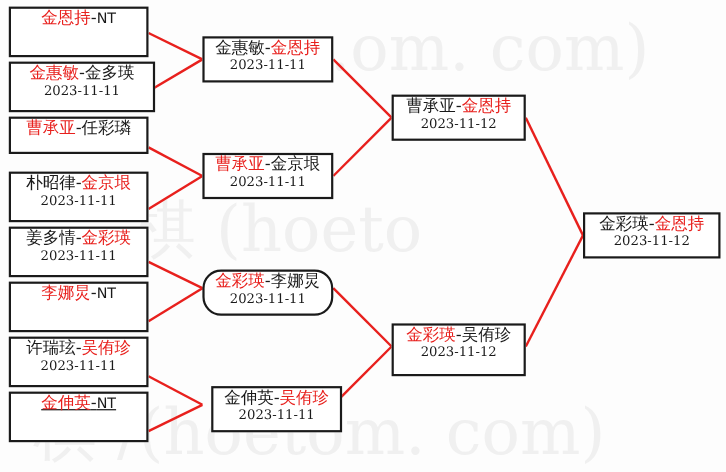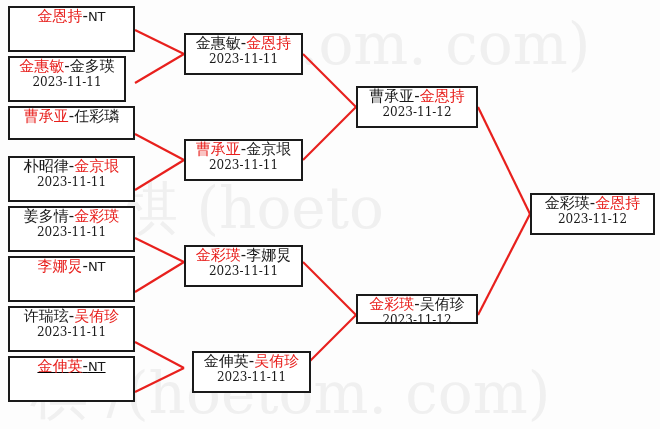--- a/index.html
+++ b/index.html
@@ -82,21 +82,21 @@
       <path d="M303,262 L356,315"></path>
       <path d="M303,368 L356,315"></path>
       <path d="M478,107 L530,214"></path>
       <path d="M478,315 L530,214"></path>
     </g>
   </svg>
 
 <div class="match" style="left: 8px; top: 6px; width: 127px; height: 46px;">
       <div class="players"><span class="w">金恩持</span><span class="sep">-</span><span class="l" style="font-size: 13px;">NT</span></div>
     </div>
-    <div class="match" style="left: 8px; top: 56px; width: 118px; height: 46px;">
+    <div class="match" style="left: 8px; top: 56px; width: 133px; height: 46px;">
       <div class="players"><span class="w">金惠敏</span><span class="sep">-</span><span class="l">金多瑛</span></div>
       <div class="date">2023-11-11</div>
     </div>
     <div class="match" style="left: 8px; top: 106px; width: 127px; height: 34px;">
       <div class="players"><span class="w">曹承亚</span><span class="sep">-</span><span class="l">任彩璘</span></div>
     </div>
     <div class="match" style="left: 8px; top: 156px; width: 127px; height: 46px;">
       <div class="players"><span class="l">朴昭律</span><span class="sep">-</span><span class="w">金京垠</span></div>
       <div class="date">2023-11-11</div>
     </div>
@@ -115,33 +115,33 @@
       <div class="players"><span class="w">金伸英</span><span class="sep">-</span><span class="l" style="font-size: 13px;">NT</span></div>
     </div>
     <div class="match" style="left: 184px; top: 33px; width: 119px; height: 42px;">
       <div class="players"><span class="l">金惠敏</span><span class="sep">-</span><span class="w">金恩持</span></div>
       <div class="date">2023-11-11</div>
     </div>
     <div class="match" style="left: 184px; top: 139px; width: 119px; height: 42px;">
       <div class="players"><span class="w">曹承亚</span><span class="sep">-</span><span class="l">金京垠</span></div>
       <div class="date">2023-11-11</div>
     </div>
-    <div class="match" style="left: 184px; top: 245px; width: 119px; height: 42px;">
+    <div class="match" style="left: 184px; top: 245px; width: 119px; height: 42px; border-radius: 17px;">
       <div class="players"><span class="w">金彩瑛</span><span class="sep">-</span><span class="l">李娜炅</span></div>
       <div class="date">2023-11-11</div>
     </div>
     <div class="match" style="left: 192px; top: 351px; width: 119px; height: 42px;">
       <div class="players"><span class="l">金伸英</span><span class="sep">-</span><span class="w">吴侑珍</span></div>
       <div class="date">2023-11-11</div>
     </div>
     <div class="match" style="left: 356px; top: 86px; width: 122px; height: 42px;">
       <div class="players"><span class="l">曹承亚</span><span class="sep">-</span><span class="w">金恩持</span></div>
       <div class="date">2023-11-12</div>
     </div>
-    <div class="match" style="left: 356px; top: 294px; width: 122px; height: 30px;">
+    <div class="match" style="left: 356px; top: 294px; width: 122px; height: 48px;">
       <div class="players"><span class="w">金彩瑛</span><span class="sep">-</span><span class="l">吴侑珍</span></div>
       <div class="date">2023-11-12</div>
     </div>
     <div class="match" style="left: 530px; top: 193px; width: 125px; height: 42px;">
       <div class="players"><span class="l">金彩瑛</span><span class="sep">-</span><span class="w">金恩持</span></div>
       <div class="date">2023-11-12</div>
     </div>
   </div>
 
 </body></html>

